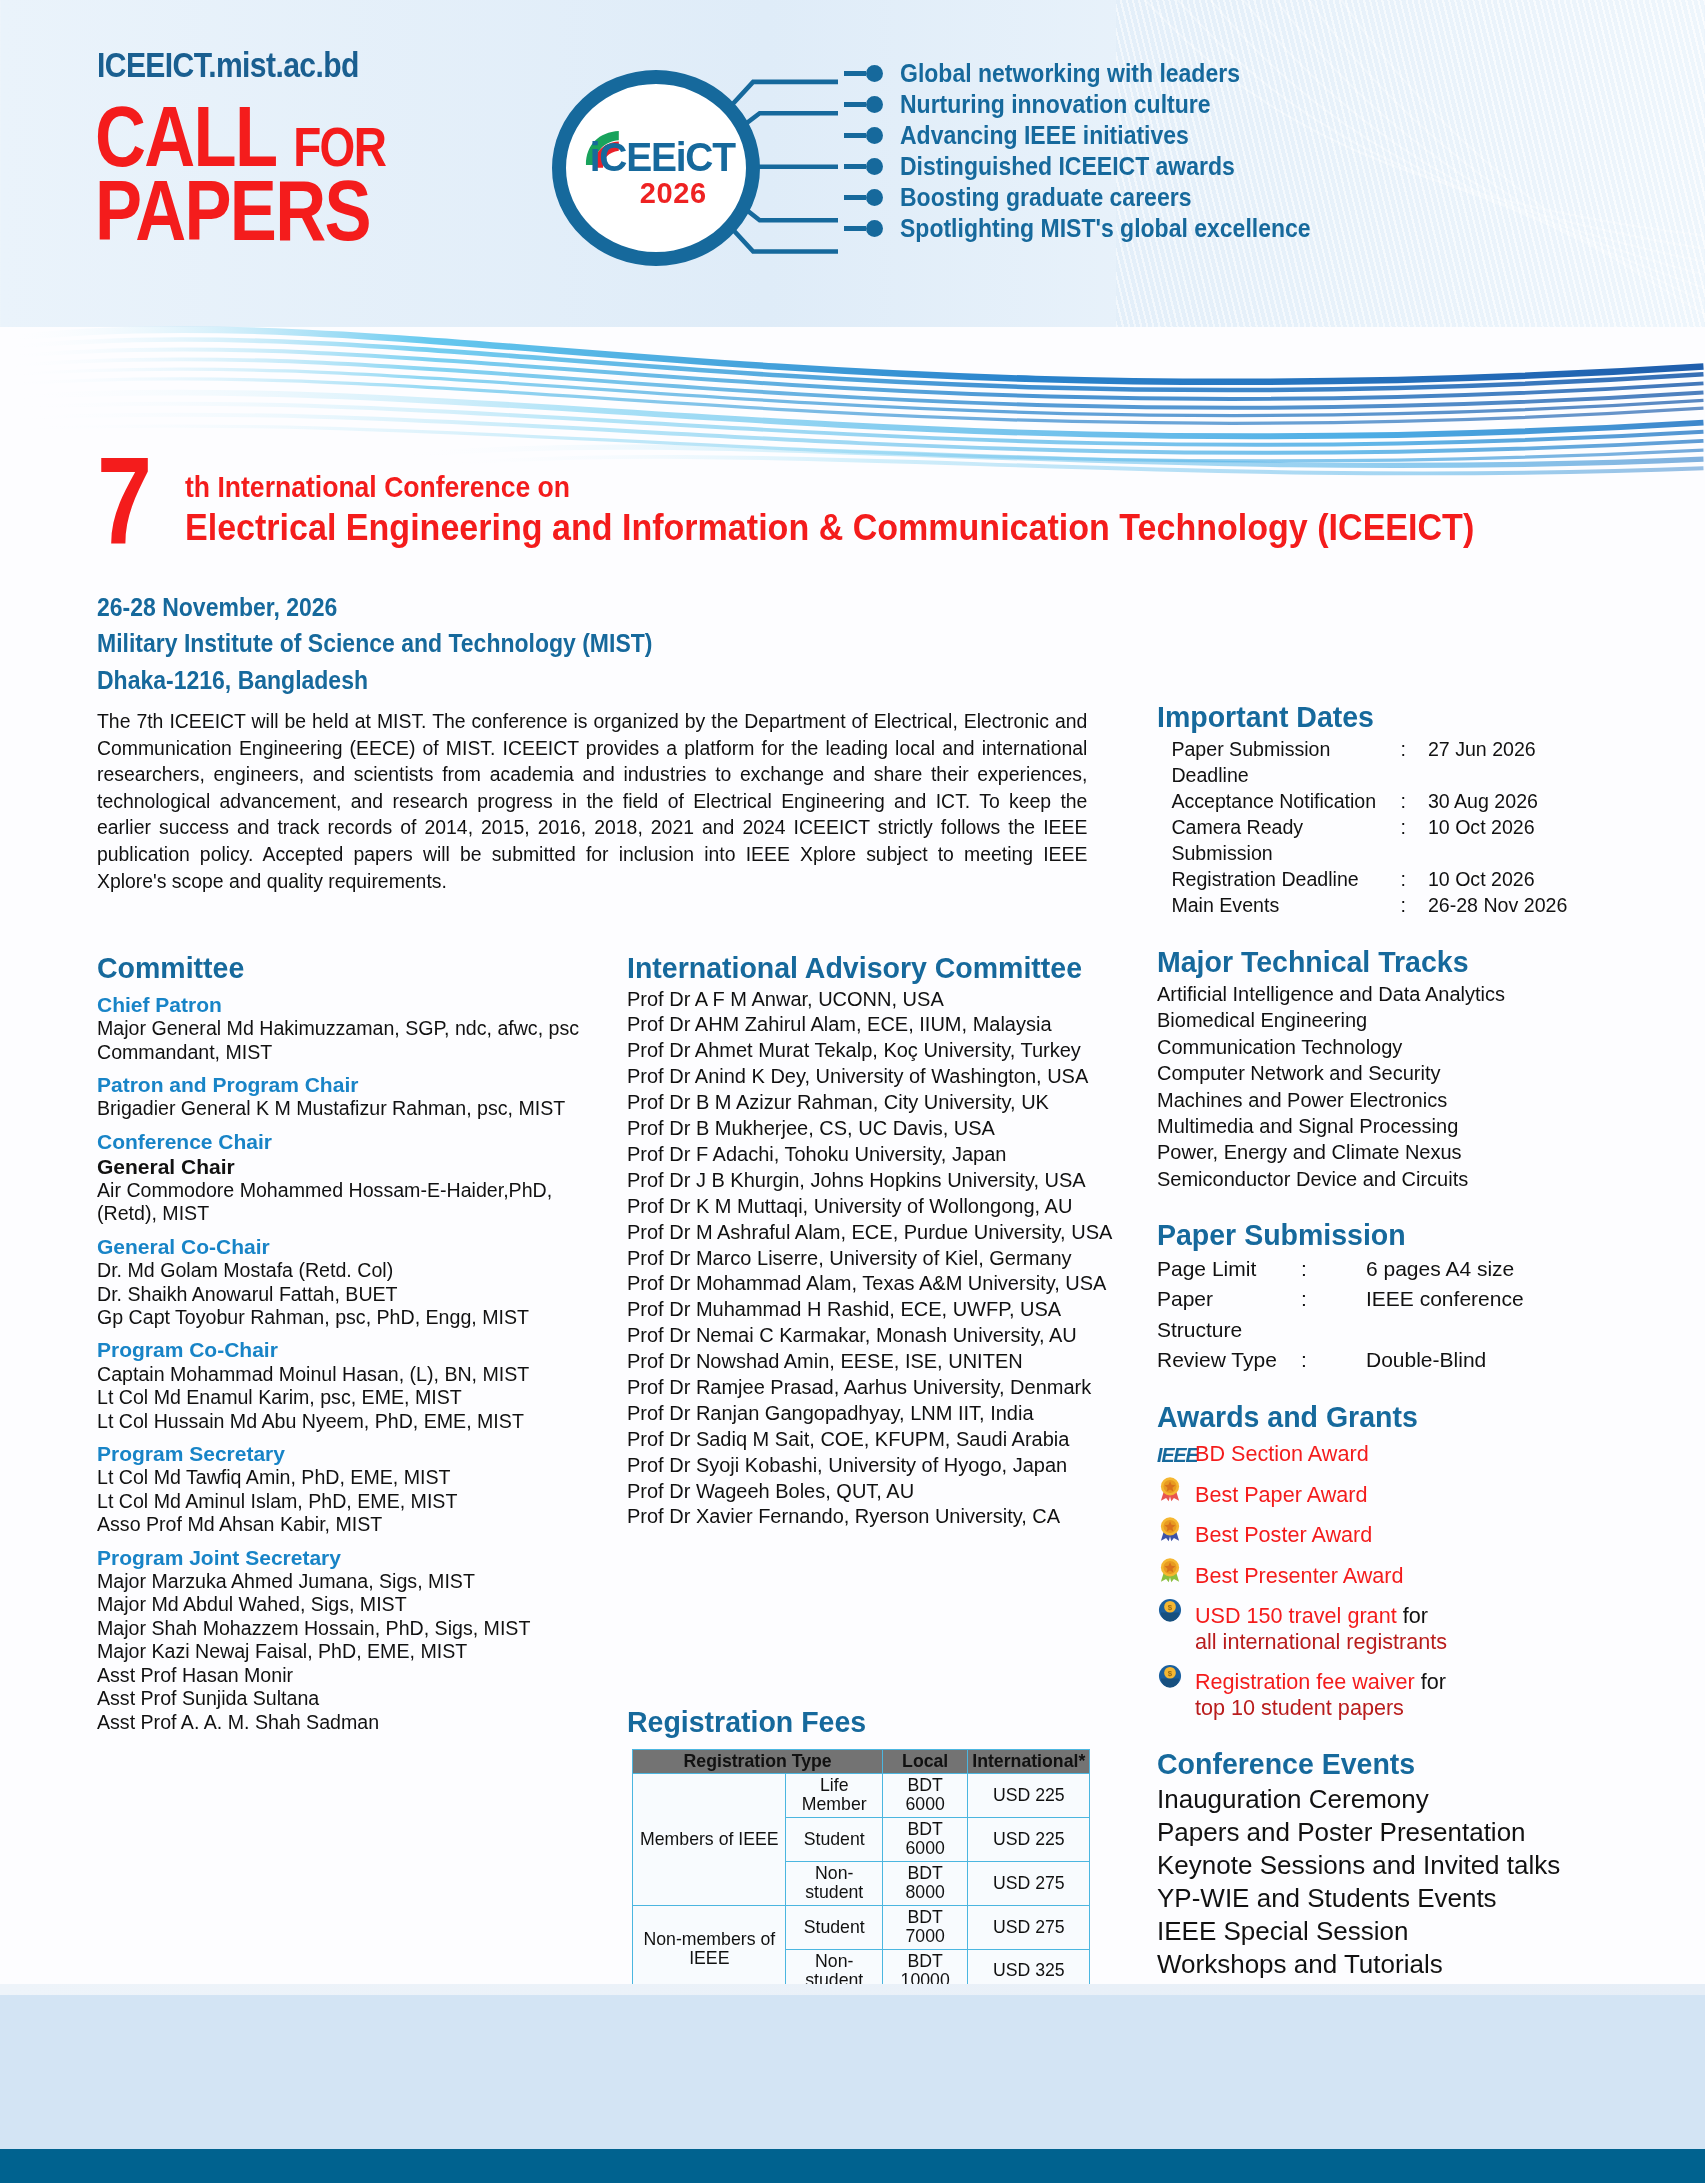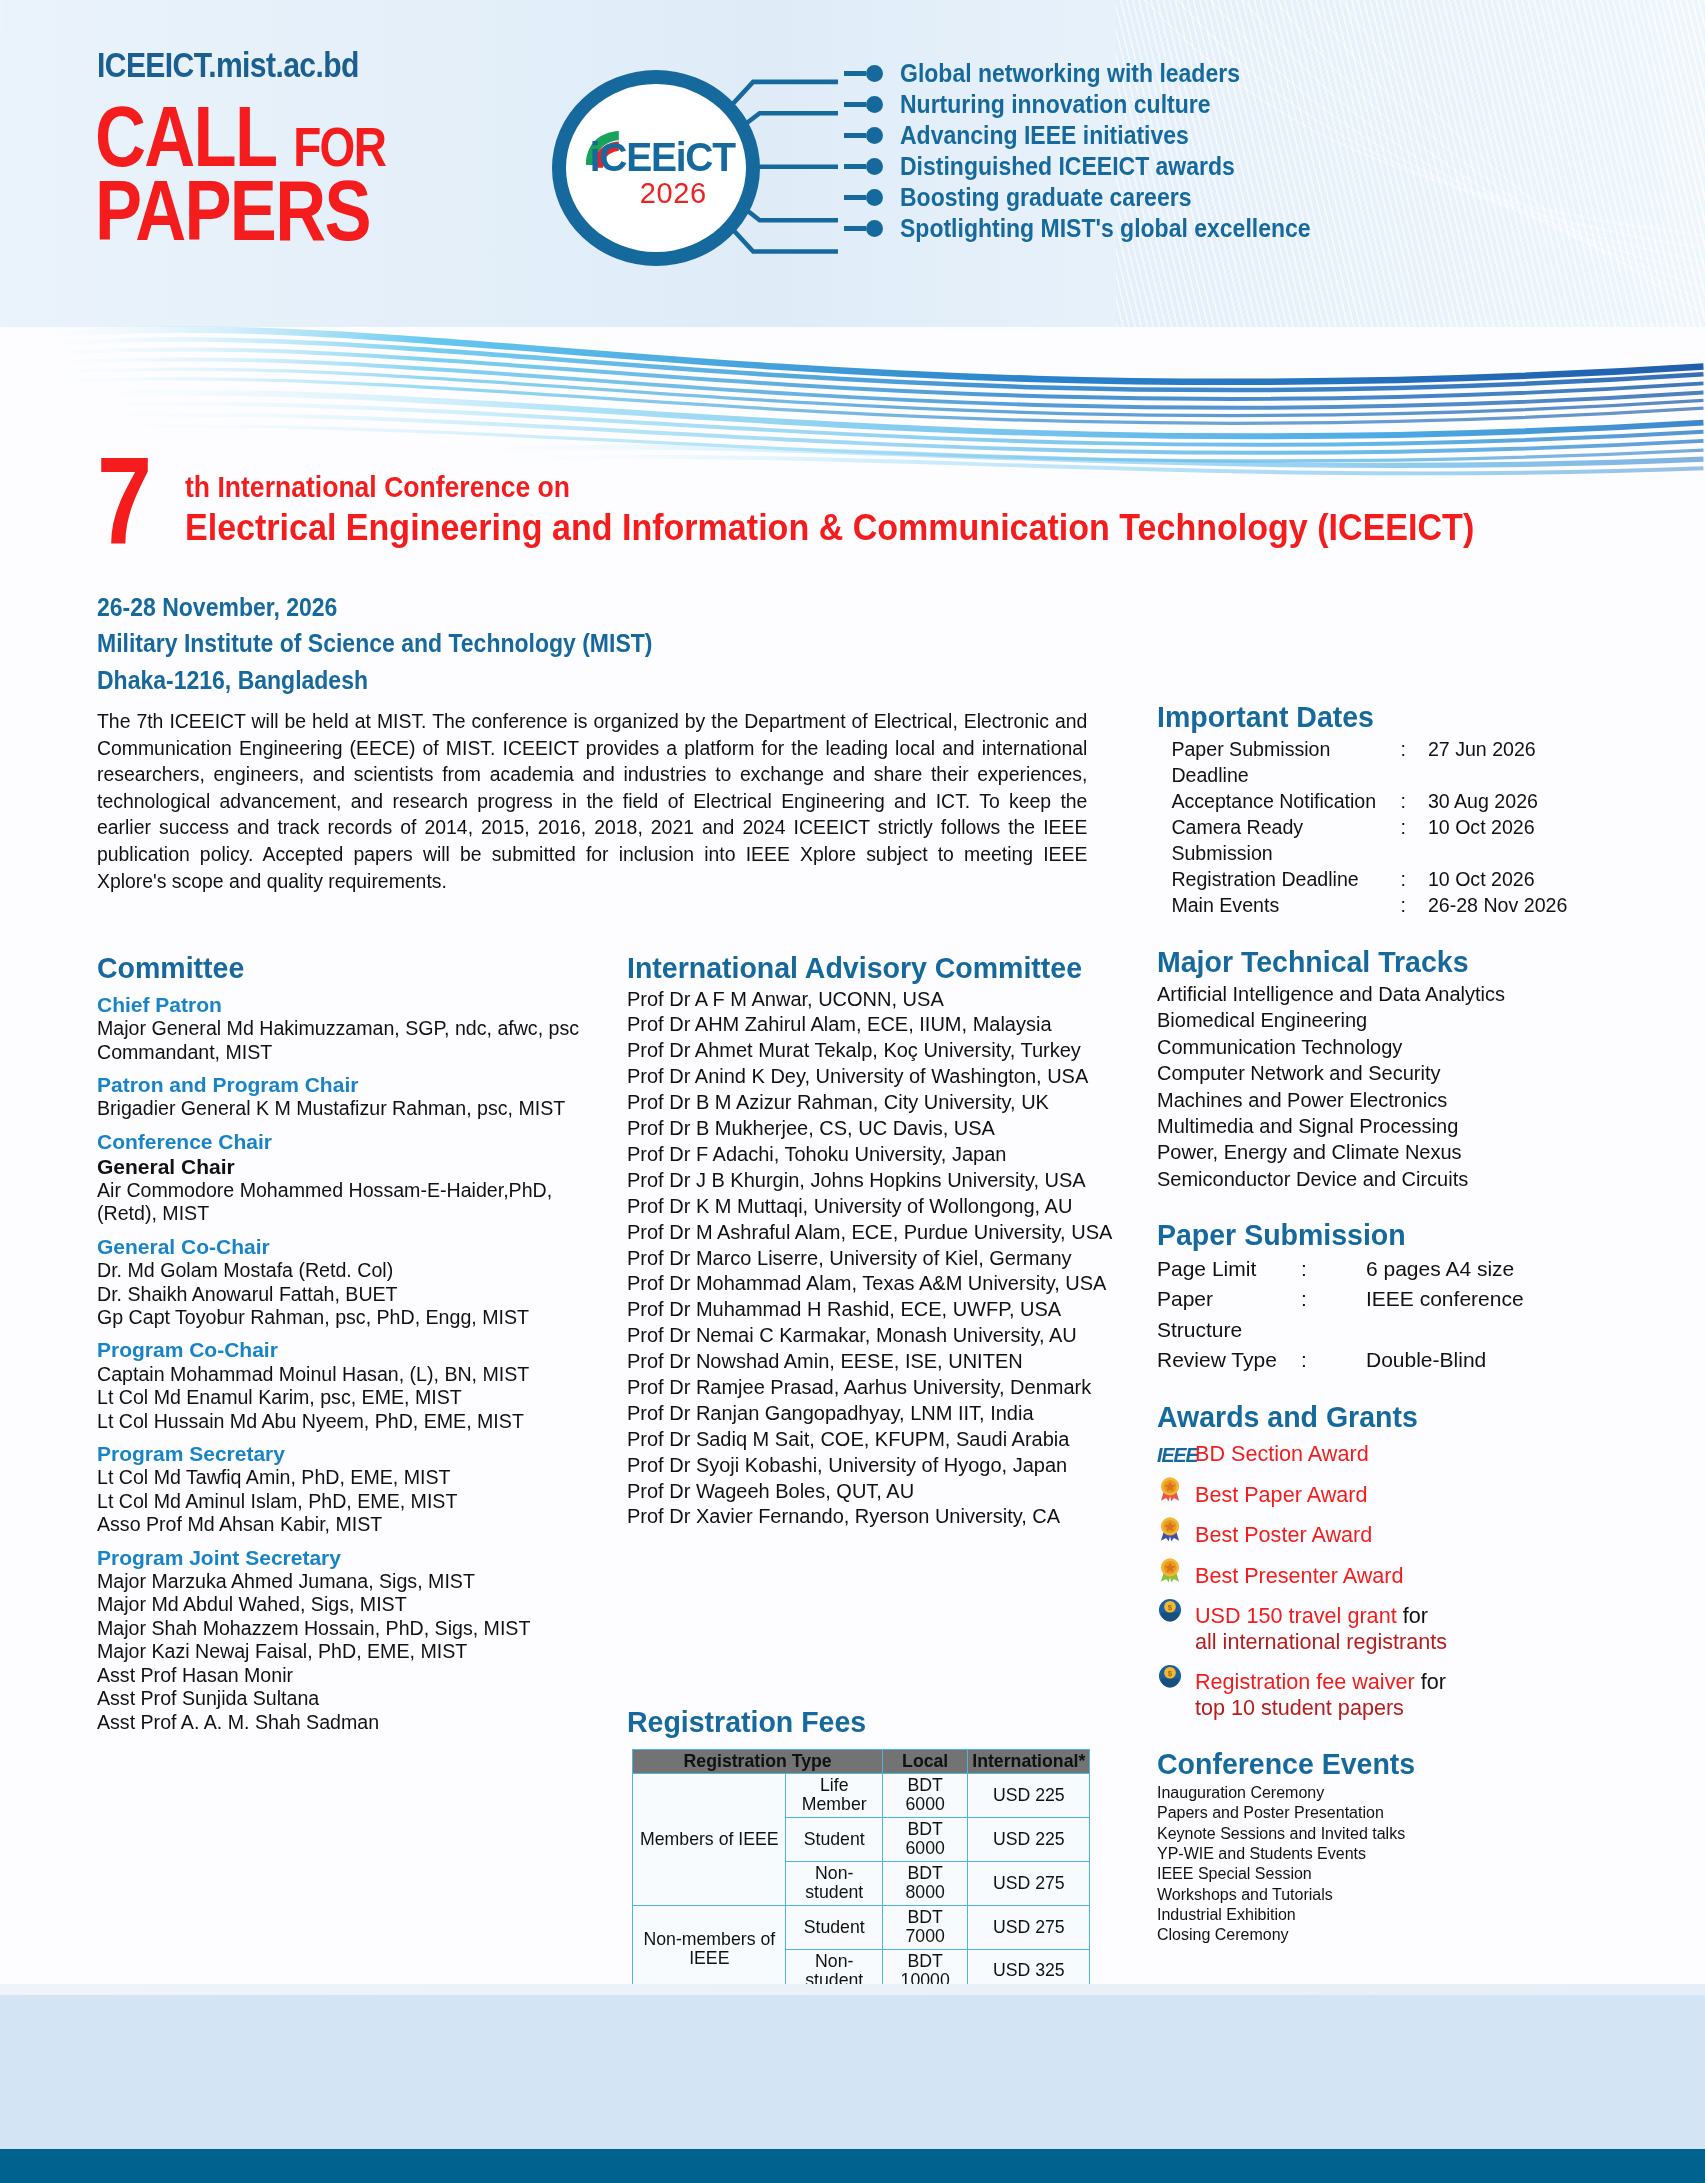--- a/index.html
+++ b/index.html
@@ -48,21 +48,21 @@
     position:absolute; left:6.5px; top:31px; width:208px; height:196px;
     border:14.4px solid #16699c; border-radius:50%;
     background:#ffffff;
   }
   .logo-text { position:absolute; left:41px; top:98px; width:151px; text-align:center; }
   .logo-main {
     font-size:41px; font-weight:bold; color:#16699c; letter-spacing:-1.3px;
     transform:scaleX(0.95); line-height:1;
   }
   .logo-year {
-    font-size:29px; font-weight:normal; color:#ee2222; letter-spacing:0.7px;
+    font-size:29px; font-weight:bold; color:#ee2222; letter-spacing:0.7px;
     line-height:1; margin-top:1.3px; margin-left:23.6px;
   }
   .logo-swoosh { position:absolute; left:37px; top:88px; }
 
   
   .bullets { position:absolute; left:844px; top:58px; width:864px; }
   .bullet-row {
     display:flex; align-items:center; height:31px;
   }
   .bullet-line { width:22px; height:4.6px; background:#16699c; }
@@ -137,21 +137,21 @@
   .ps-row { display:flex; font-size:21px; color:#111; line-height:1.45; }
   .ps-label { width:144px; }
   .ps-colon { width:65px; }
 
   .award-row { display:flex; align-items:flex-end; font-size:21.6px; line-height:1.22; margin-top:8px; }
   .award-ico { width:38px; flex:none; text-align:left; }
   .award-red { color:#f41c1c; }
   .award-blk { color:#111; }
   .award-sub { margin-left:38px; font-size:21.6px; color:#b91c1c; line-height:1.2; }
 
-  .event { font-size:16px; color:#111; line-height:1.27; white-space:nowrap; }
+  .event { font-size:26px; color:#111; line-height:1.27; white-space:nowrap; }
 
   
   .regfees { position:absolute; left:627px; top:1705px; width:484px; }
   table.fees {
     border-collapse:collapse; margin-top:10.5px; margin-left:5.2px;
     width:458px; background:rgba(244,249,253,0.55);
   }
   table.fees th, table.fees td {
     border:1.3px solid #4bb6e0; padding:2px 3.9px; font-size:17.7px; color:#111;
     text-align:center; line-height:1.1;

